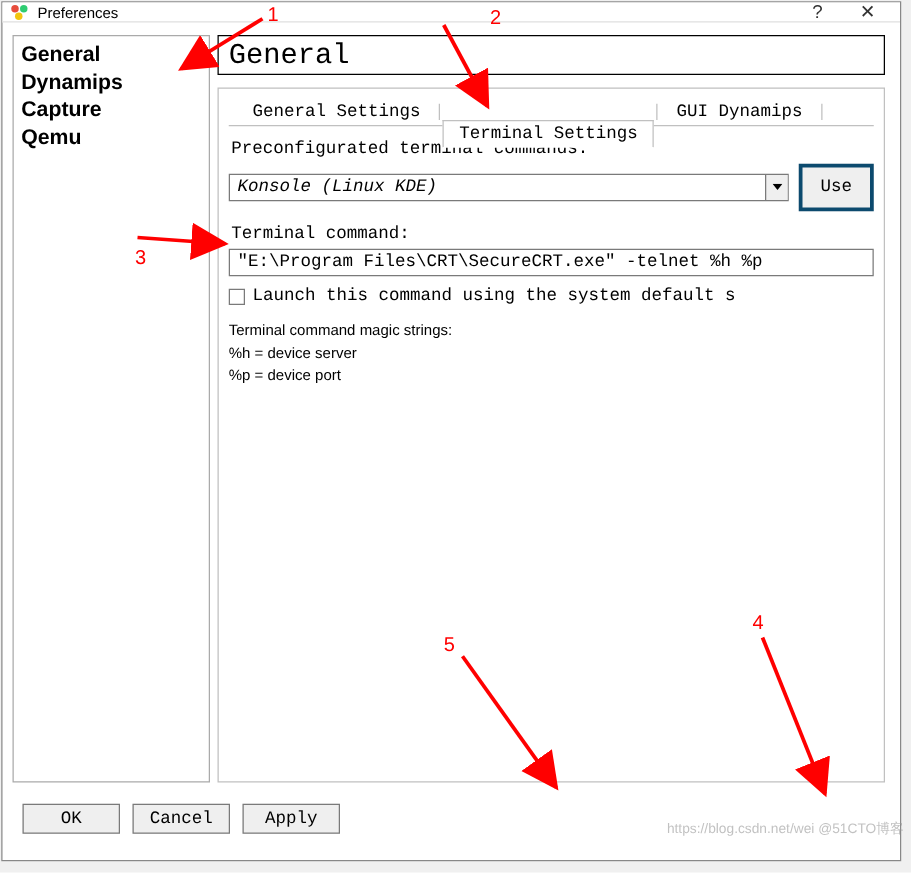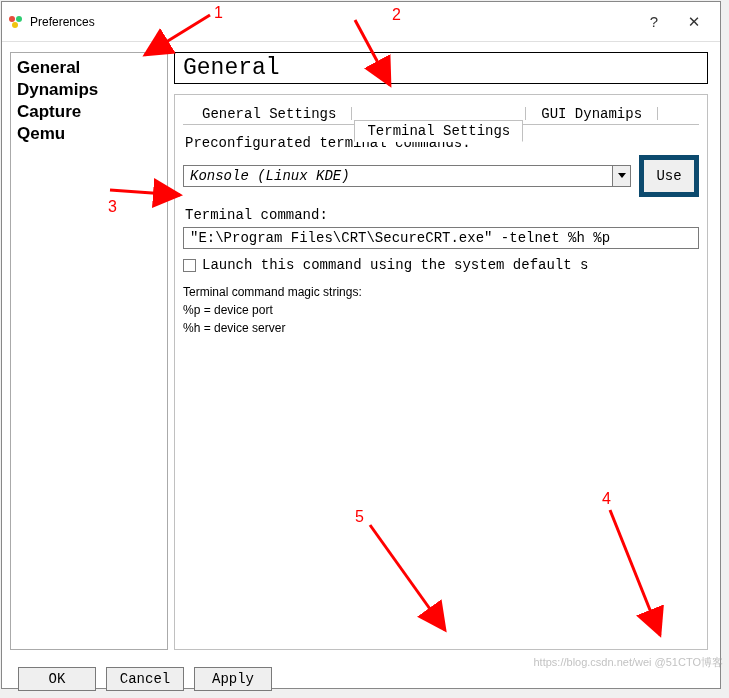--- a/index.html
+++ b/index.html
@@ -1,20 +1,20 @@
 <!DOCTYPE html>
 <html><head>
 <meta charset="utf-8">
 <style>
   * { box-sizing: border-box; font-family: Tahoma, sans-serif; font-size: 12px; }
   body { margin: 0; background: #f0f0f0; width: 729px; height: 698px; position: relative; overflow: hidden; }
   .window { width: 720px; height: 688px; background: #fff; border: 1px solid #888; position: absolute; left: 1px; top: 1px; }
 
   
-  .titlebar { height: 40px; display: flex; align-items: center; padding: 0 6px; background: #fff; border-bottom: 1px solid #e0e0e0; }
+  .titlebar { height: 16px; display: flex; align-items: center; padding: 0 6px; background: #fff; border-bottom: 1px solid #e0e0e0; }
   .titlebar .icon { width: 16px; height: 16px; margin-right: 6px; position: relative; }
   .titlebar .icon svg { display:block; }
   .titlebar .title { flex: 1; color: #000; }
   .titlebar .tbtn { width: 40px; height: 24px; display: flex; align-items: center; justify-content: center; color: #333; font-size: 15px; line-height: 1; cursor: default; }
 
   
   .body { display: flex; padding: 10px 12px 8px 8px; height: calc(100% - 28px - 42px); }
   .sidebar { width: 158px; border: 1px solid #aaa; padding: 4px 6px; margin-right: 6px; background: #fff; }
   .sidebar .item { font-family: Arial, sans-serif; font-size: 17px; line-height: 22px; cursor: default; }
   .sidebar .item.sel { font-weight: 700; }
@@ -29,21 +29,21 @@
   .tab-row-wrap .tab.active { border-color: #c0c0c0; border-bottom-color: #fff; }
   .tab-row-wrap .divider { width:1px; background:#c0c0c0; margin: 4px 2px; }
 
   .mono { font-family: "Courier New", monospace; font-size: 14px; }
   .label { margin: 10px 0 4px 2px; }
   .row { display: flex; align-items: center; gap: 8px; }
   .combo { flex: 1; display: flex; border: 1px solid #7a7a7a; height: 22px; background: #fff; }
   .combo .text { flex: 1; padding: 2px 6px; display: flex; align-items: center; font-style: italic; }
   .combo .arrow { width: 18px; border-left: 1px solid #7a7a7a; background: #efefef; display:flex; align-items:center; justify-content:center; }
   .combo .arrow svg { display:block; }
-  .btn { min-width: 60px; height: 22px; border: 5px solid #0c4a6e; background: #efefef; display:flex; align-items:center; justify-content:center; padding: 16px 12px; cursor: default; }
+  .btn { min-width: 60px; height: 22px; border: 3px solid #0c4a6e; background: #efefef; display:flex; align-items:center; justify-content:center; padding: 16px 12px; cursor: default; }
 
   .text-input { width: 100%; height: 22px; border: 1px solid #7a7a7a; padding: 2px 6px; display:flex; align-items:center; background:#fff; }
   .check-row { display:flex; align-items:center; gap:6px; margin-top:8px; }
   .check-box { width:13px; height:13px; border:1px solid #7a7a7a; background:#fff; }
 
   .help { margin-top: 10px; line-height: 18px; }
 
   
   .footer { height: 42px; display:flex; justify-content:flex-start; align-items:center; padding: 0 16px; gap: 10px; }
   .footer .fbtn { width: 78px; height: 24px; border: 1px solid #7a7a7a; background: #efefef; display:flex; align-items:center; justify-content:center; cursor:default; }
@@ -114,22 +114,22 @@
 
         <div class="text-input mono">"E:\Program Files\CRT\SecureCRT.exe" -telnet %h %p</div>
 
         <div class="check-row">
           <div class="check-box"></div>
           <span class="mono">Launch this command using the system default s</span>
         </div>
 
         <div class="help mono">
           <div>Terminal command magic strings:</div>
+          <div>%h = device server</div>
           <div>%p = device port</div>
-          <div>%h = device server</div>
         </div>
 
       </div>
     </div>
   </div>
 
   <div class="footer">
     <div class="fbtn mono">OK</div>
     <div class="fbtn mono">Cancel</div>
     <div class="fbtn mono">Apply</div>

